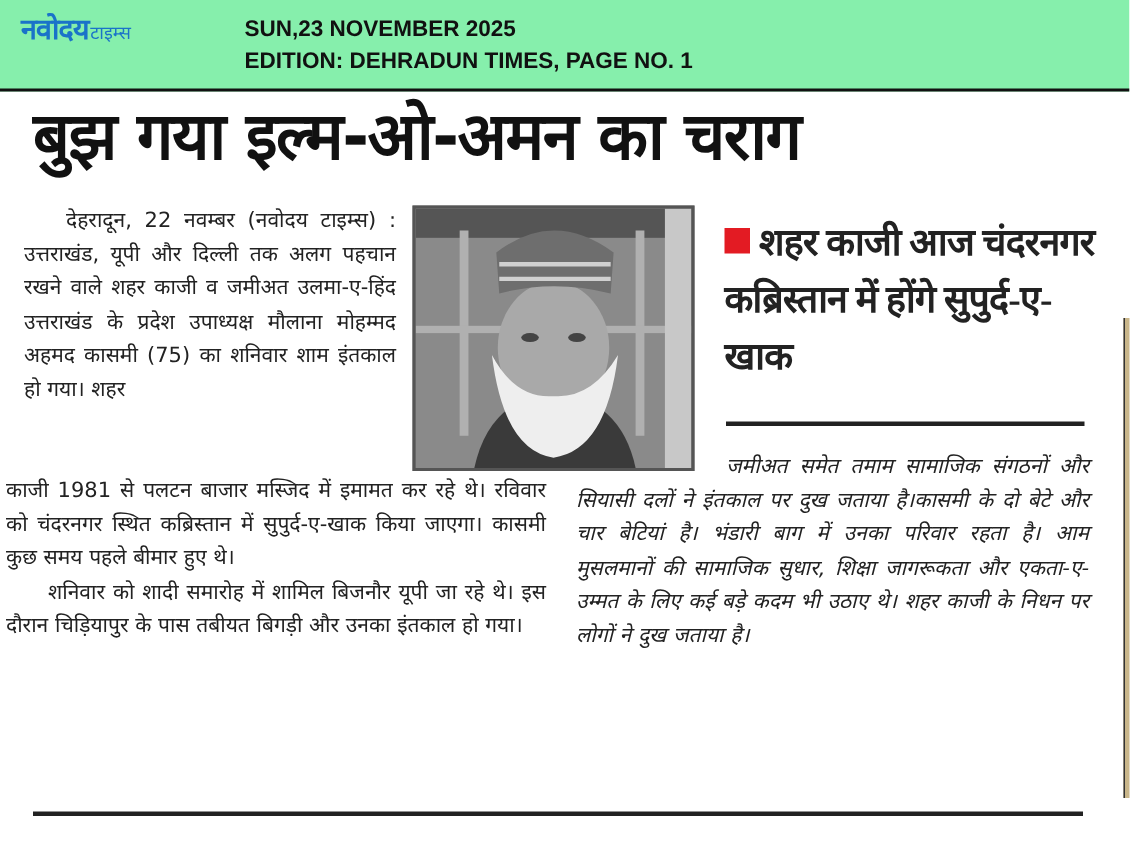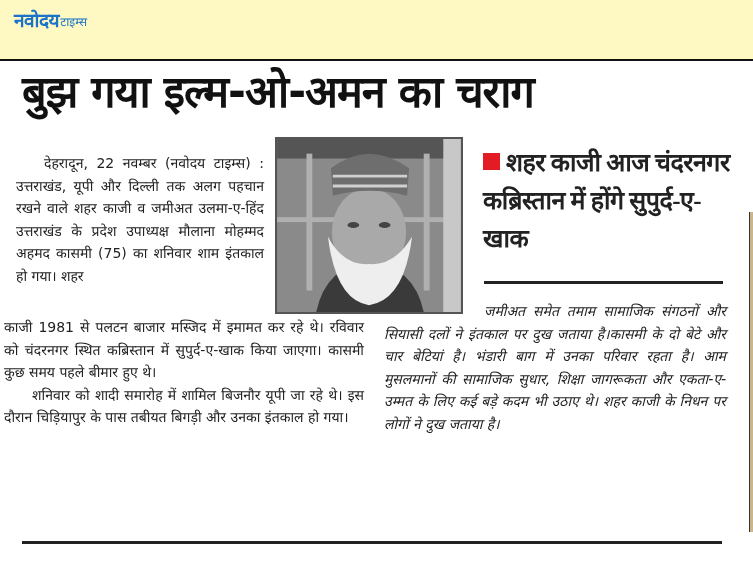--- a/index.html
+++ b/index.html
@@ -1,24 +1,24 @@
 <!DOCTYPE html>
 <html><head>
 <meta charset="utf-8">
 <style>
   html, body { margin:0; padding:0; }
   body { width:753px; height:562px; overflow:hidden; background:#ffffff; position:relative; font-family:"Liberation Sans", sans-serif; color:#1a1a1a; }
-  .header { position:absolute; left:0; top:0; width:753px; height:59px; background:#fef9c3; border-bottom:2px solid #111; }
+  .header { position:absolute; left:0; top:0; width:753px; height:59px; background:#86efac; border-bottom:2px solid #111; }
   .logo { position:absolute; left:14px; top:10px; display:flex; align-items:flex-end; }
   .logo-main { font-family:"DejaVu Sans", sans-serif; font-weight:bold; font-size:19px; color:#1a73c9; letter-spacing:-0.5px; line-height:20px; }
   .logo-sub { font-family:"DejaVu Sans", sans-serif; font-size:12px; color:#1a73c9; line-height:16px; margin-left:1px;text-align:center; }
   .meta { position:absolute; left:163px; top:9px; font-size:15px; font-weight:bold; color:#111; line-height:21px; }
   .headline { position:absolute; left:22px; top:64px; width:710px; font-family:"DejaVu Sans", sans-serif; font-weight:bold; font-size:44px; line-height:56px; color:#111; letter-spacing:-1px; transform:scaleX(0.98); transform-origin:left; white-space:nowrap; }
   .col-text { font-family:"DejaVu Sans", sans-serif; font-size:14px; line-height:22.5px; color:#222; text-align:justify; }
-  .left-top { position:absolute; left:16px; top:136px; width:248px;margin-top:16px; }
+  .left-top { position:absolute; left:16px; top:136px; width:248px; }
   .left-bottom { position:absolute; left:4px; top:316px; width:360px; }
   .indent { text-indent:28px; }
   .photo { position:absolute; left:275px; top:137px; width:188px; height:177px; border:2px solid #555; box-sizing:border-box; background:#777; overflow:hidden; }
   .photo svg { width:100%; height:100%; display:block; }
   .subhead { position:absolute; left:483px; top:144px; width:250px; font-family:Liberation Serif, serif; font-weight:bold; font-size:25px; line-height:38px; color:#222; letter-spacing:-0.5px; }
   .bullet { display:inline-block; width:17px; height:17px; background:#e31b23; margin-right:6px; vertical-align:1px; }
   .rule-right { position:absolute; left:484px; top:281px; width:239px; height:3px; background:#222; }
   .right-text { position:absolute; left:384px; top:300px; width:342px;font-style:italic; }
   .rule-bottom { position:absolute; left:22px; top:541px; width:700px; height:3px; background:#222; }
   .edge-strip { position:absolute; left:749px; top:212px; width:4px; height:320px; background:#c9b68a; border-left:1px solid #333; }
@@ -26,20 +26,22 @@
 </style>
 </head>
 <body>
 
 <div class="header">
   <div class="logo">
     <span class="logo-main">नवोदय</span>
     <span class="logo-sub">टाइम्स</span>
   </div>
   <div class="meta">
+    <div>SUN,23 NOVEMBER 2025</div>
+    <div>EDITION: DEHRADUN TIMES, PAGE NO. 1</div>
   </div>
 </div>
 
 <div class="headline">बुझ गया इल्म-ओ-अमन का चराग</div>
 
 <div class="col-text left-top indent">देहरादून, 22 नवम्बर (नवोदय टाइम्स) : उत्तराखंड, यूपी और दिल्ली तक अलग पहचान रखने वाले शहर काजी व जमीअत उलमा-ए-हिंद उत्तराखंड के प्रदेश उपाध्यक्ष मौलाना मोहम्मद अहमद कासमी (75) का शनिवार शाम इंतकाल हो गया। शहर</div>
 
 <div class="photo">
   <svg viewBox="0 0 188 177">
     <rect width="188" height="177" fill="#8a8a8a"></rect>

